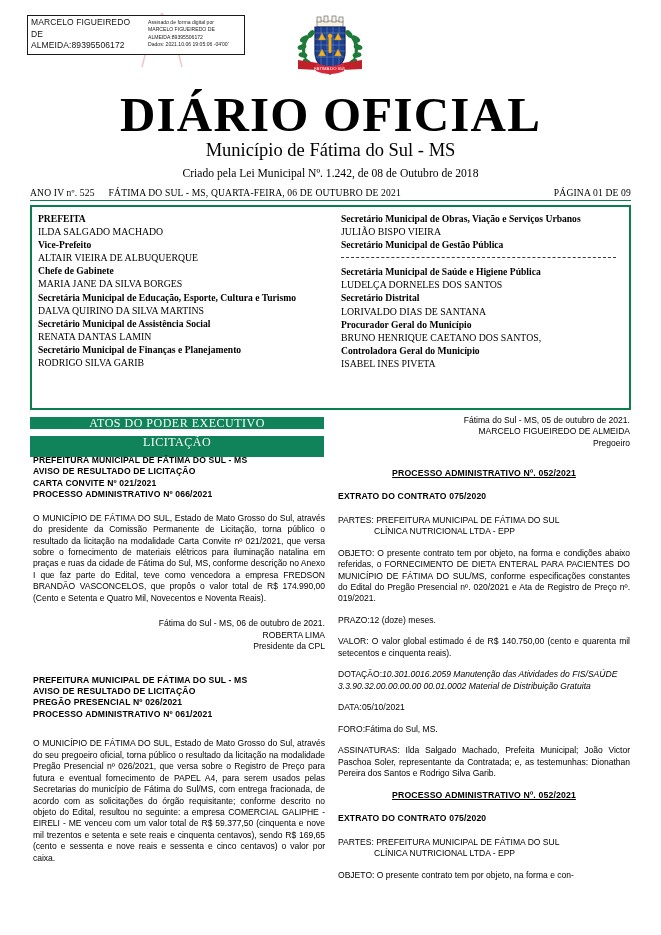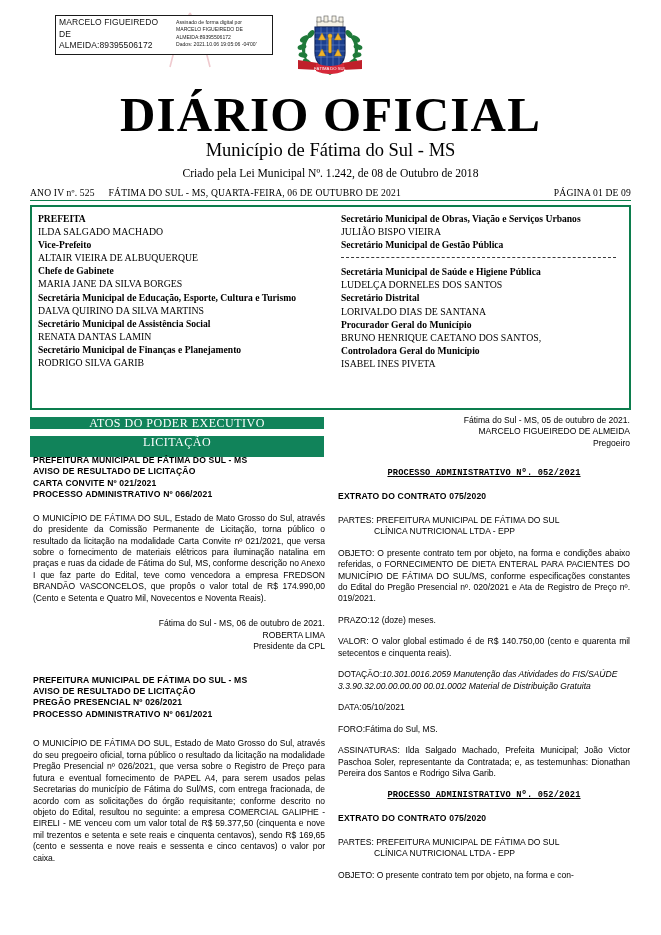--- a/index.html
+++ b/index.html
@@ -8,21 +8,21 @@
     width:661px; height:935px;
     background:#ffffff;
     font-family:"Liberation Serif", serif;
     color:#000;
     overflow:hidden;
     position:relative;
   }
   .page { width:661px; height:935px; position:relative; padding:0; }
 
   
-  .sigwrap { position:absolute; left:27px; top:15px; width:218px; height:40px;margin-left:28px; }
+  .sigwrap { position:absolute; left:27px; top:15px; width:218px; height:40px; }
   .sigbox {
     border:1px solid #1a1a1a;
     width:218px; height:40px;
     display:flex; align-items:stretch;
     background:#fff;
     position:relative; z-index:2;
   }
   .sig-left {
     flex:0 0 118px;
     font-family:"Liberation Sans", sans-serif;
@@ -118,21 +118,21 @@
   .cols { position:absolute; left:0; top:455px; width:661px; }
   .colL { position:absolute; left:33px; top:0; width:292px; }
   .colR { position:absolute; left:338px; top:-40px; width:292px; }
 
   .hd {
     font-family:"Liberation Sans", sans-serif;
     font-weight:bold; font-size:8.6px; line-height:11.4px;
     letter-spacing:.15px;
   }
   .hd-u {
-    font-family:Liberation Mono, monospace;
+    font-family:Liberation Sans, sans-serif;
     font-weight:bold; font-size:8.7px; line-height:12px;
     text-align:center; letter-spacing:.15px;
     text-decoration:underline;
   }
   .bd {
     font-family:"Liberation Sans", sans-serif;
     font-size:8.55px; line-height:11.45px;
     text-align:justify; text-align-last:left;
     letter-spacing:-.02px;
   }

